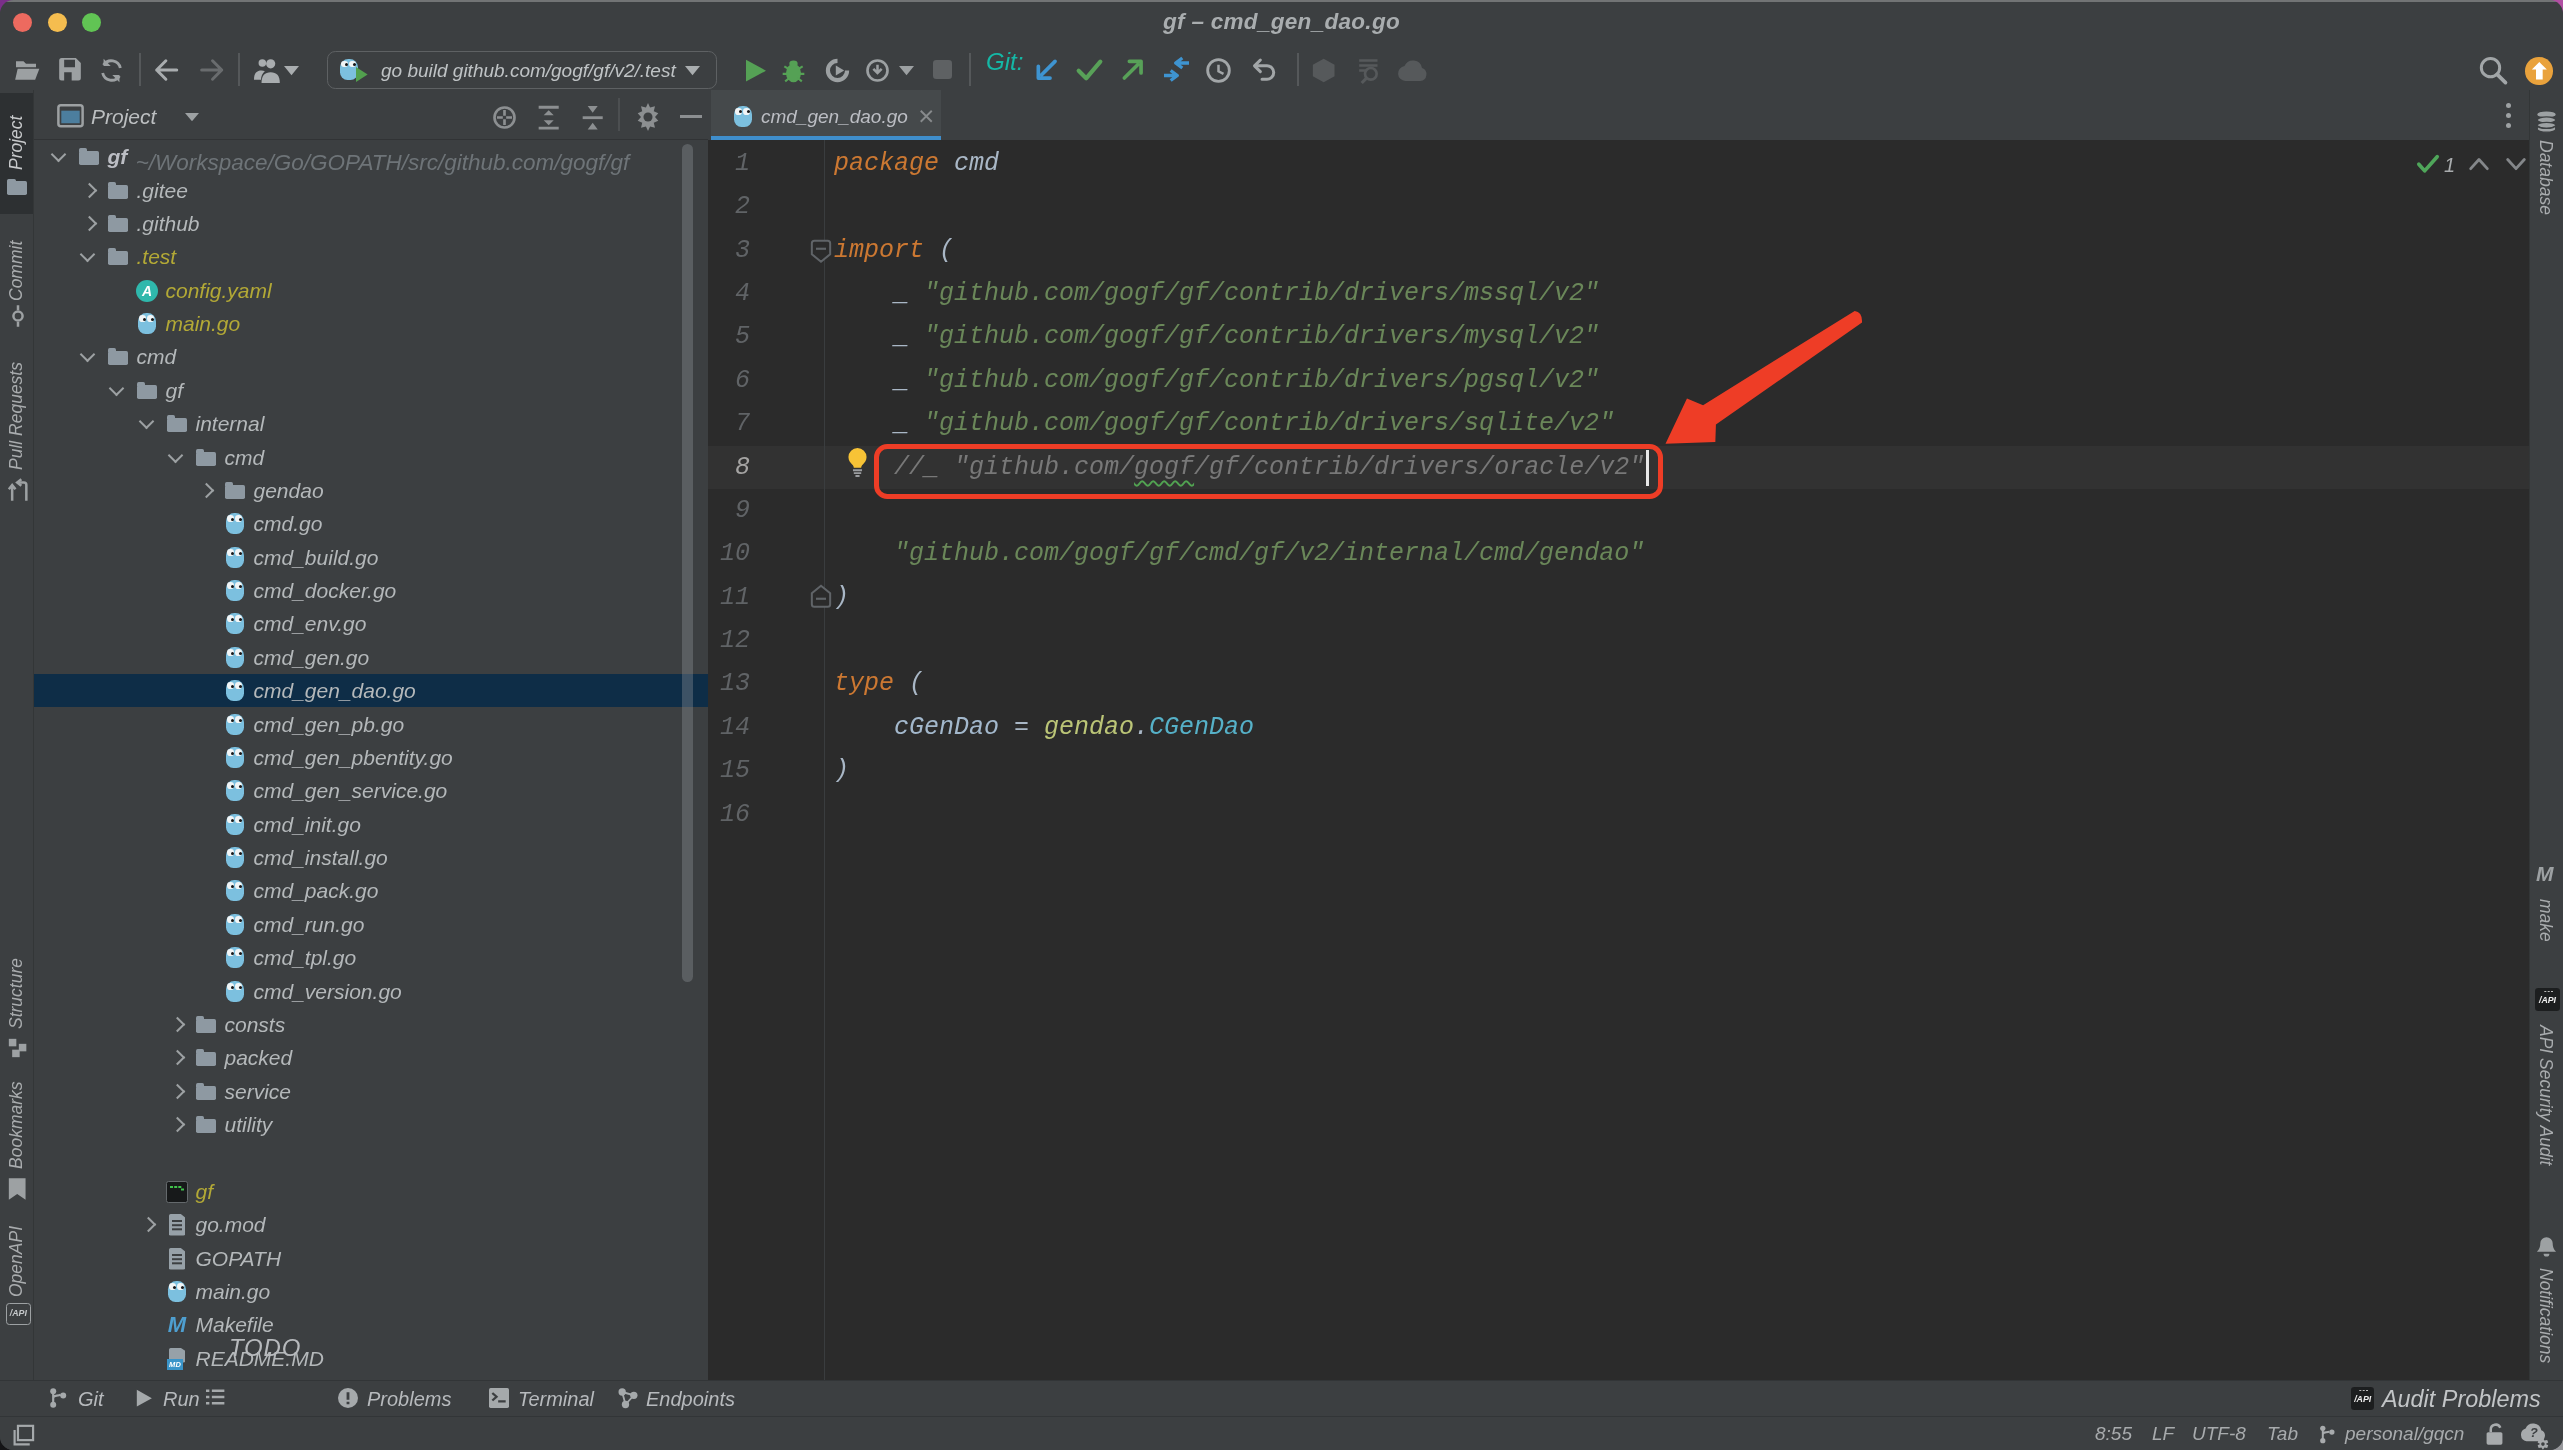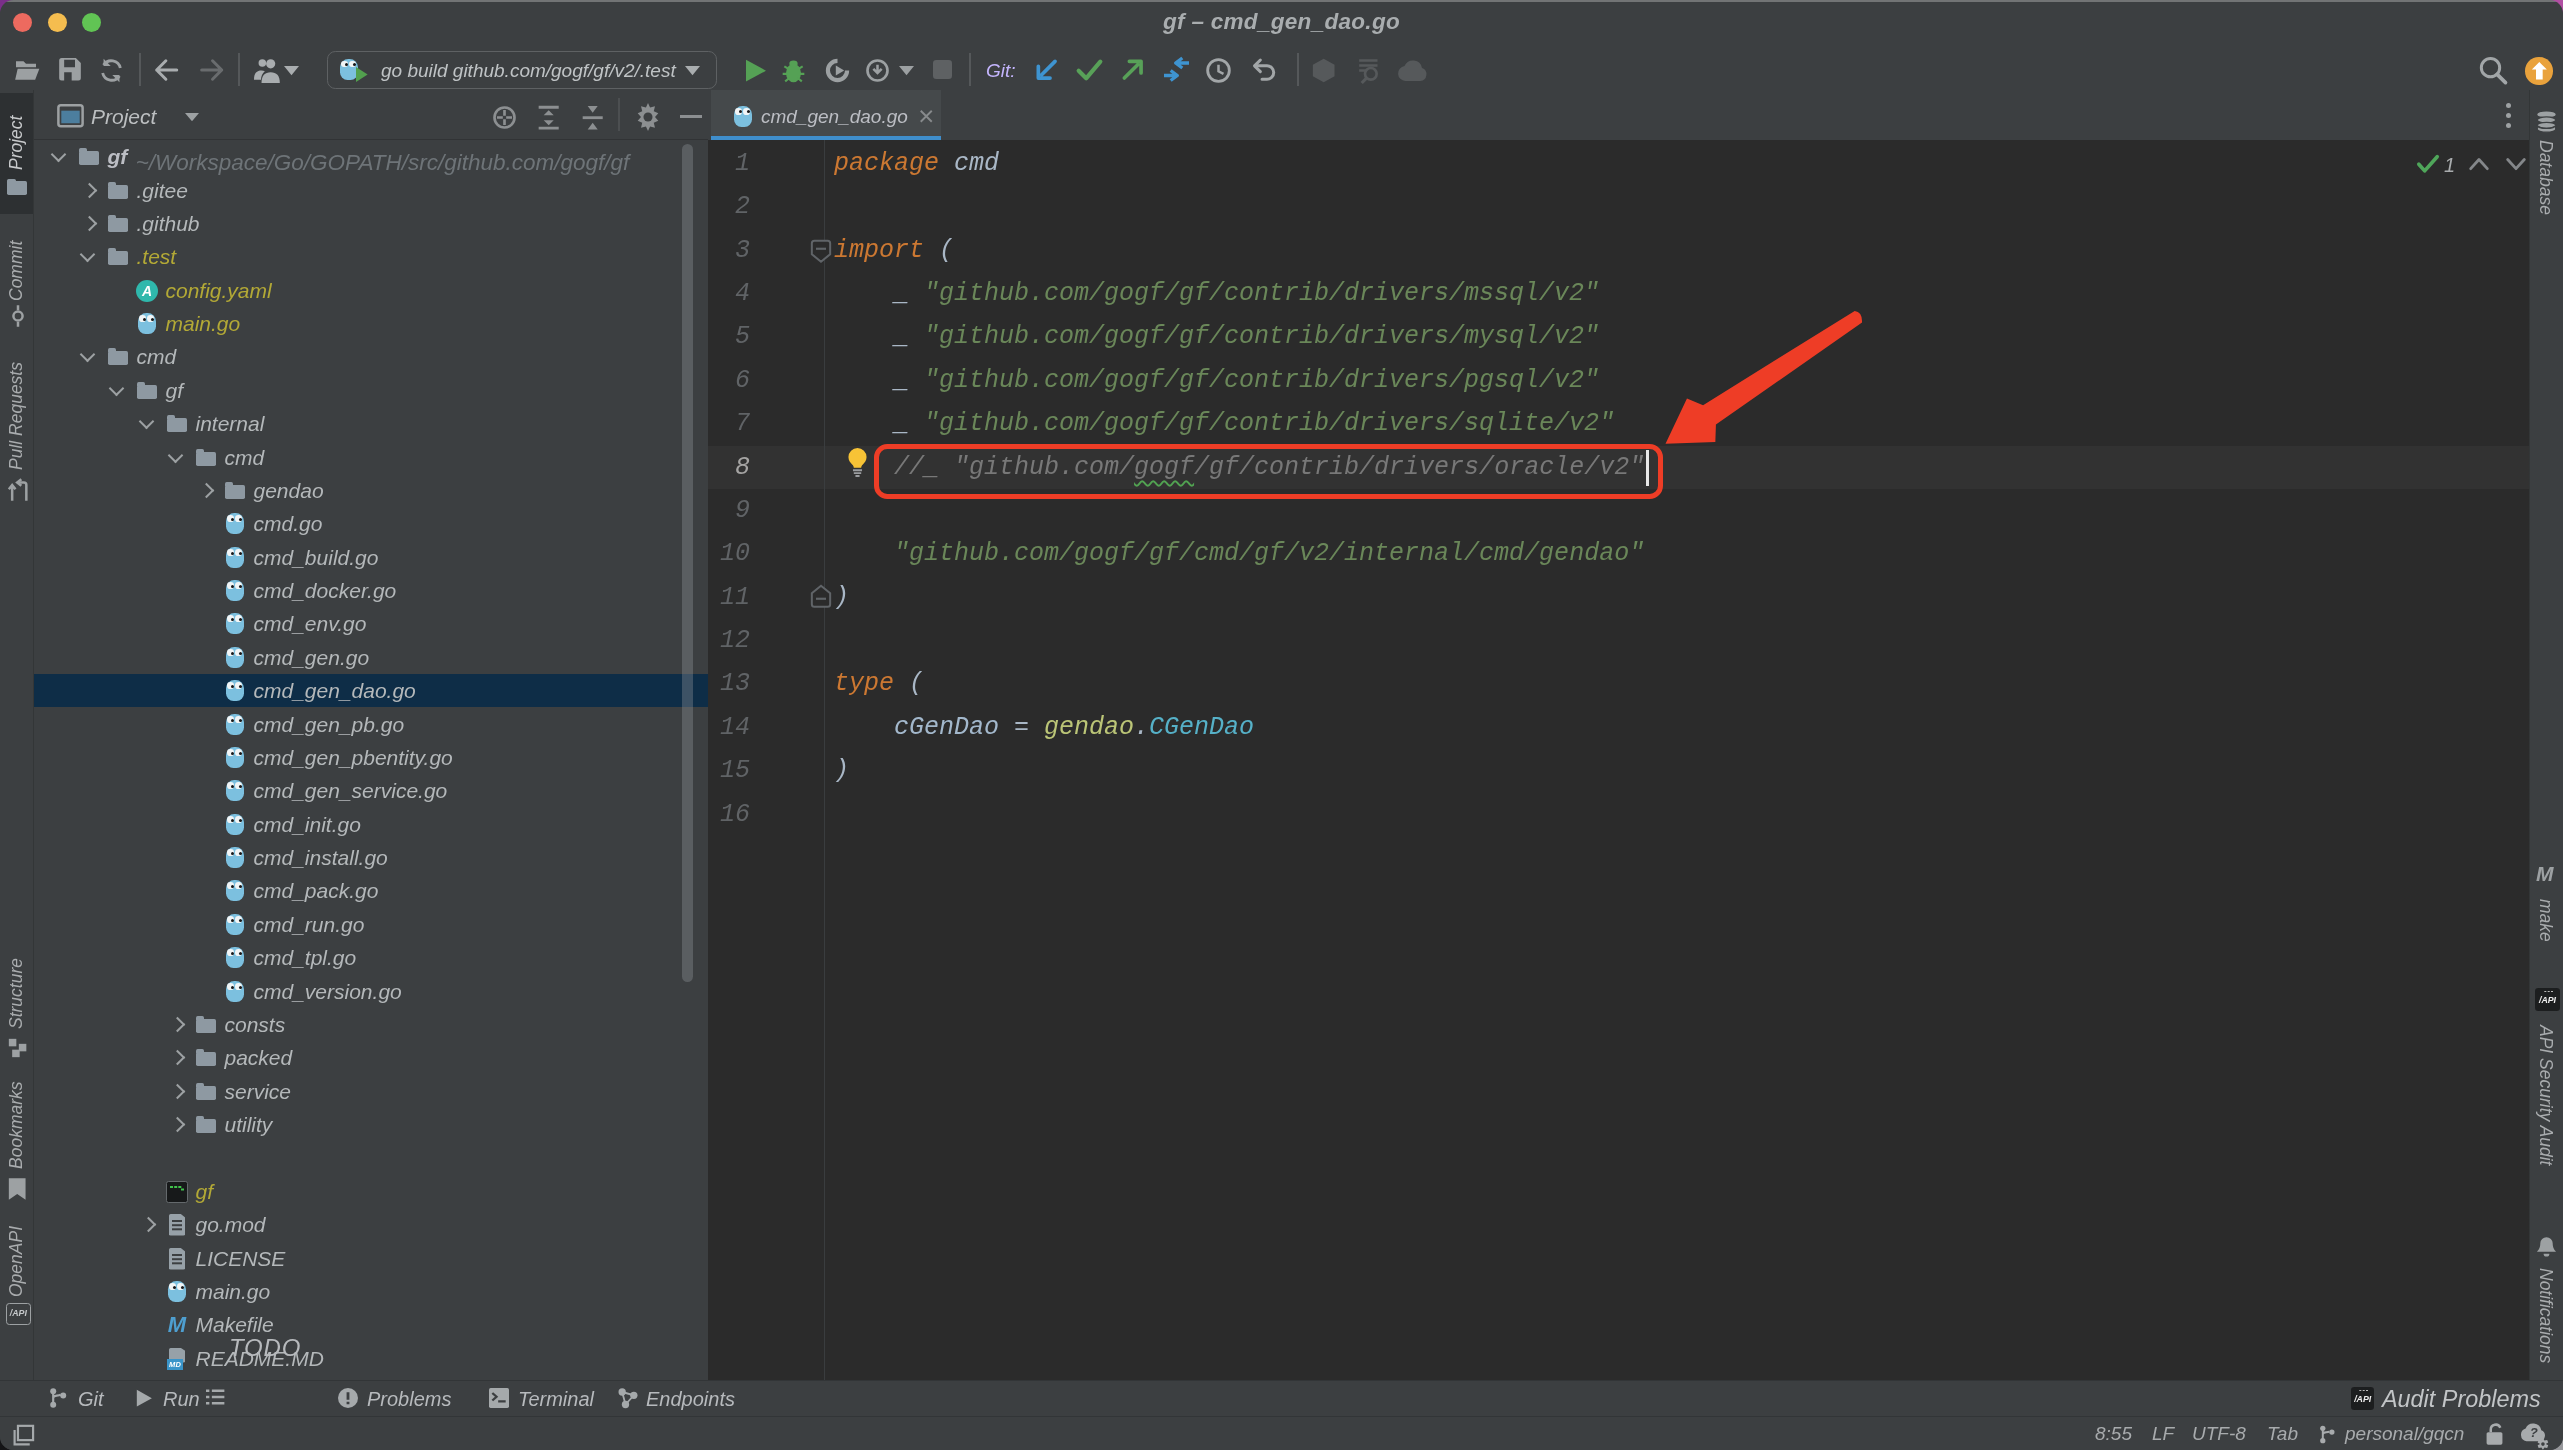--- a/index.html
+++ b/index.html
@@ -171,21 +171,21 @@
 </svg>
 <svg class="abs" style="left:865px;top:58px" width="25" height="25" viewBox="0 0 30 30">
  <circle cx="15" cy="15" r="12" fill="none" stroke="#9ca0a2" stroke-width="3.2"></circle>
  <path d="M15 8 v10 M10 13 l5 5 l5-5" fill="none" stroke="#9ca0a2" stroke-width="3"></path>
 </svg>
 <svg class="abs" style="left:899px;top:66px" width="15" height="9.2" viewBox="0 0 18 11">
  <path d="M0 0 h18 l-9 11 z" fill="#9ca0a2"></path>
 </svg>
 <div class="abs" style="left:933px;top:60px;width:19px;height:19px;background:#5e6163;border-radius:3.3px"></div>
 <div class="sep-v" style="left:969px;top:53px;height:33px"></div>
-<div class="abs uif" style="left:986px;top:60px;font-size:19px;color:#c4b5fd">Git:</div>
+<div class="abs uif" style="left:986px;top:48px;font-size:24px;color:#14b8a6">Git:</div>
 <svg class="abs" style="left:1035px;top:58px" width="23.4" height="23.4" viewBox="0 0 28 28">
  <path d="M24 4 L8 20 M4 10 v14 h14" fill="none" stroke="#3e94d1" stroke-width="4.4" stroke-linecap="round" stroke-linejoin="round"></path>
 </svg>
 <svg class="abs" style="left:1077px;top:59px" width="25" height="22" viewBox="0 0 30 26">
  <path d="M2 14 L11 23 L28 3" fill="none" stroke="#58a158" stroke-width="5" stroke-linecap="round" stroke-linejoin="round"></path>
 </svg>
 <svg class="abs" style="left:1121px;top:58px" width="23.4" height="23.4" viewBox="0 0 28 28">
  <path d="M4 24 L20 8 M24 18 V4 H10" fill="none" stroke="#58a158" stroke-width="4.4" stroke-linecap="round" stroke-linejoin="round"></path>
 </svg>
 <svg class="abs" style="left:1164px;top:58px" width="25" height="23.4" viewBox="0 0 30 28">
@@ -513,21 +513,21 @@
 <div class="r" style="top:1208px;padding-left:103px">
       <span class="cvx">
         <span class="cv"></span>
       </span>
       <span class="ic doc"></span>
       <span>go.mod</span>
     </div>
 <div class="r" style="top:1242px;padding-left:103px">
       <span class="cvx"></span>
       <span class="ic doc"></span>
-      <span>LICENSE</span>
+      <span>GOPATH</span>
     </div>
 <div class="r" style="top:1275px;padding-left:103px">
       <span class="cvx"></span>
       <span class="ic goph">
         <i></i>
       </span>
       <span>main.go</span>
     </div>
 <div class="r" style="top:1308px;padding-left:103px">
       <span class="cvx"></span>

